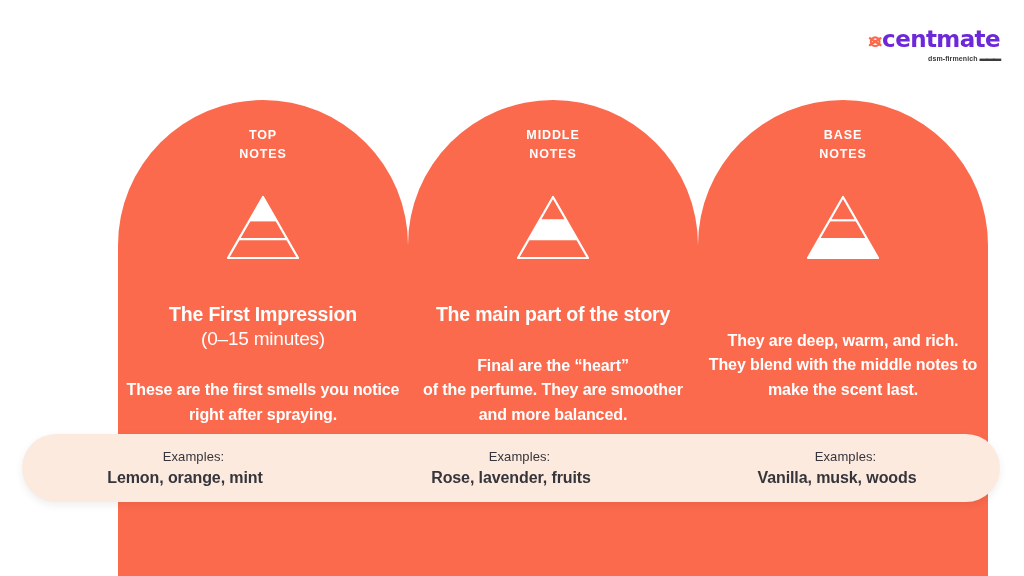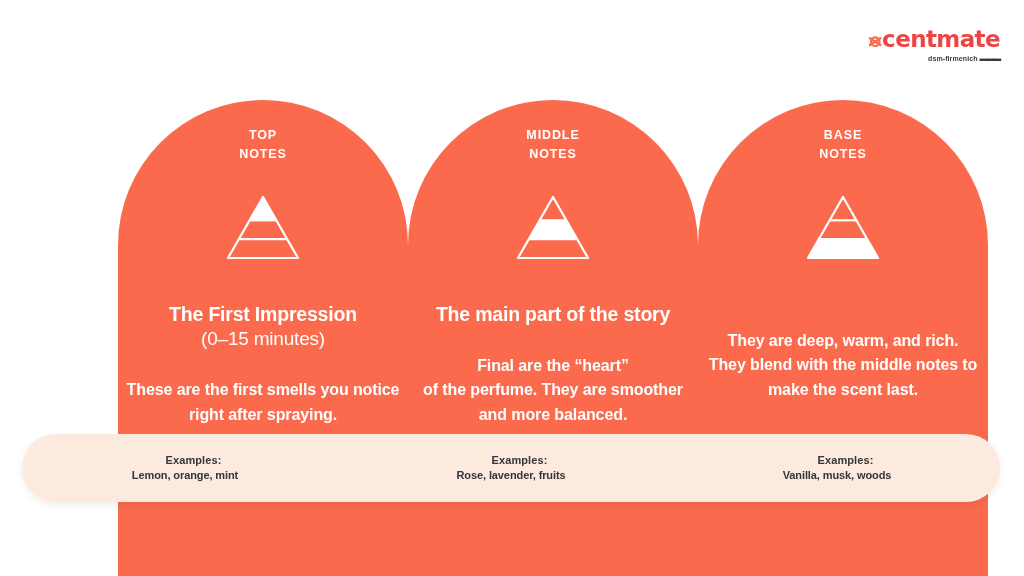--- a/index.html
+++ b/index.html
@@ -20,21 +20,21 @@
     position: absolute;
     top: 28px;
     right: 24px;
     width: 142px;
     text-align: right;
     line-height: 1;
   }
   .logo-word {
     font-size: 23px;
     font-weight: bold;
-    color: #ef4444;
+    color: #6d28d9;
     letter-spacing: -0.6px;
     font-family: "DejaVu Sans", sans-serif;
   }
   .logo-word .logo-s {
     display: inline-block;
     position: relative;
     top: 0.5px;
   }
   .logo-sub {
     margin-top: 4px;
@@ -125,28 +125,28 @@
   }
   .example-cell {
     flex: 1 1 0;
     display: flex;
     flex-direction: column;
     align-items: center;
     justify-content: center;
     color: #35353b;
   }
   .example-label {
-    font-size: 11px;
-    font-weight: bold;
+    font-size: 13px;
+    font-weight: normal;
     line-height: 1.5;
     letter-spacing: 0.1px;
     padding-left: 17px;
   }
   .example-value {
-    font-size: 11px;
+    font-size: 16px;
     font-weight: bold;
     letter-spacing: -0.1px;
     line-height: 1.45;
   }
 </style>
 </head>
 <body>
 
 <div class="logo">
   <div class="logo-word">

